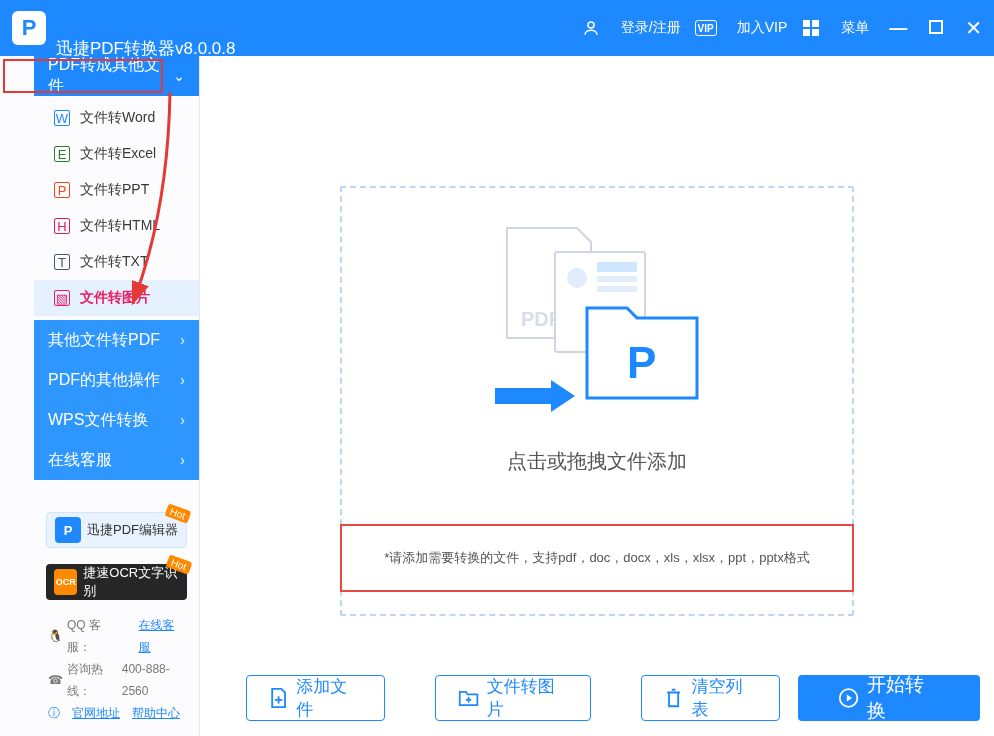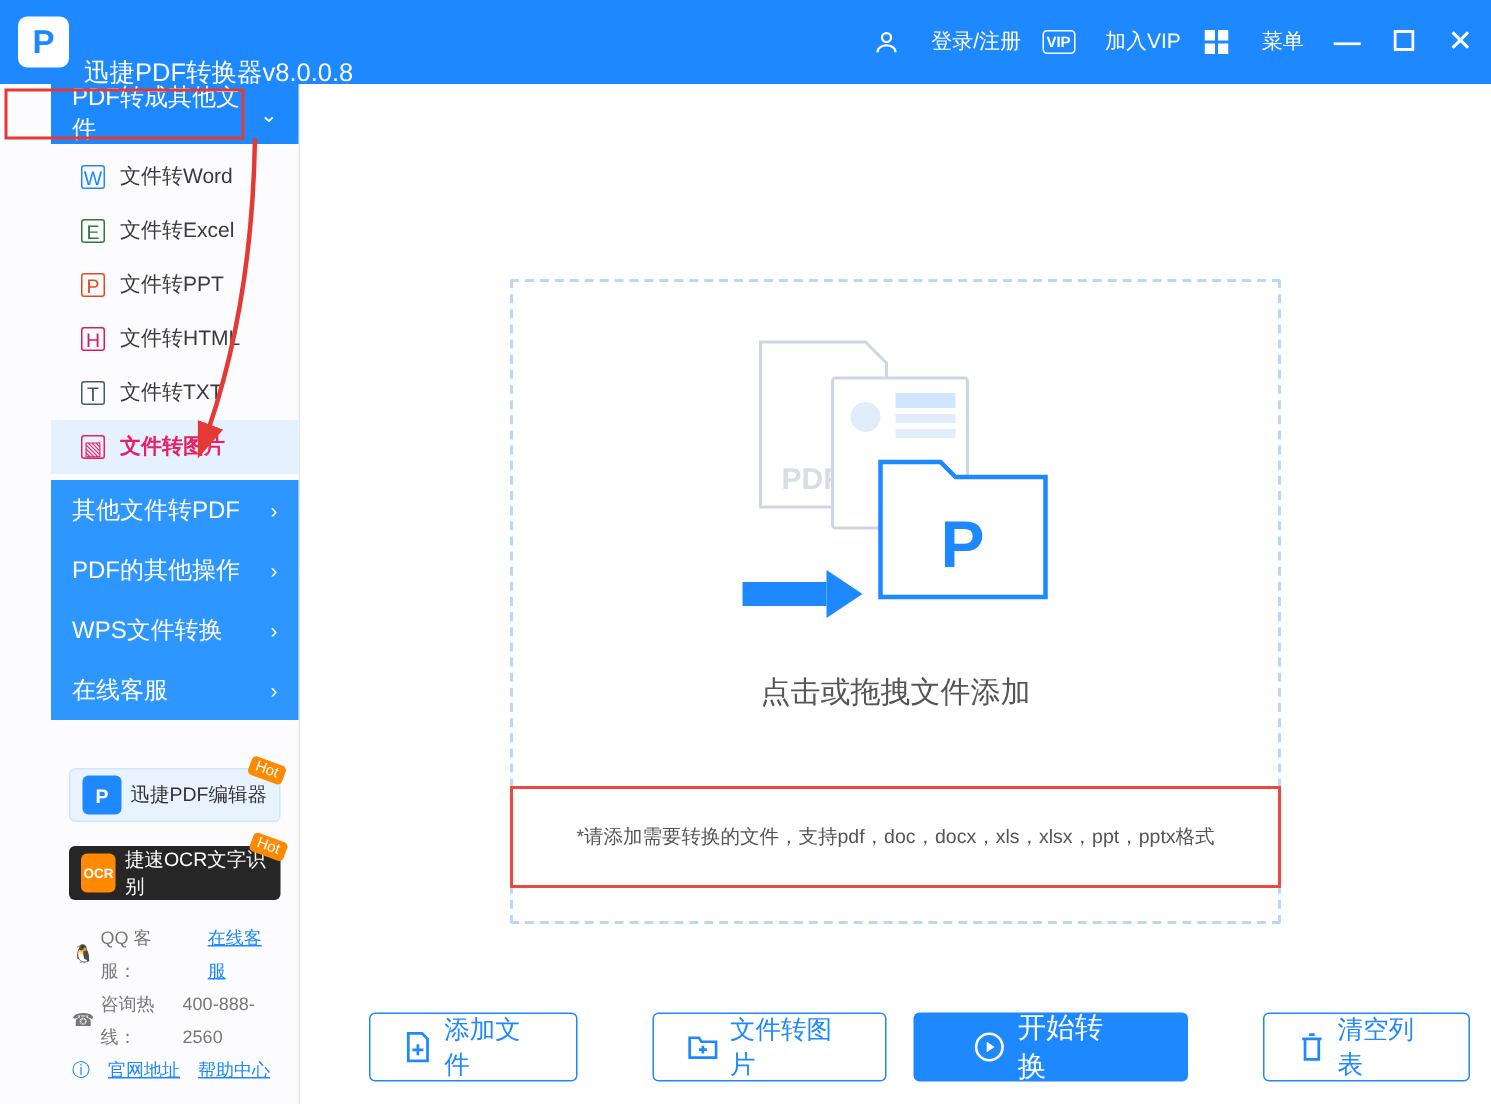--- a/index.html
+++ b/index.html
@@ -225,32 +225,32 @@
           </svg>
         <span>添加文件</span>
       </div>
       <div class="bbtn">
         <svg width="22" height="20" viewBox="0 0 24 20" fill="none" stroke-width="2">
             <path d="M2 3h7l2 3h11v12H2z"></path>
             <path d="M12 9v6M9 12h6"></path>
           </svg>
         <span>文件转图片</span>
       </div>
+      <div class="bbtn">
+        <svg width="20" height="22" viewBox="0 0 20 24" fill="none" stroke-width="2">
+            <path d="M3 6h14M5 6v15h10V6M8 3h4"></path>
+          </svg>
+        <span>清空列表</span>
+      </div>
       <div class="bbtn primary">
         <svg width="22" height="22" viewBox="0 0 24 24" fill="none" stroke-width="2">
             <circle cx="12" cy="12" r="10"></circle>
             <polygon points="10,8 16,12 10,16" fill="#fff" stroke="none"></polygon>
           </svg>
         <span>开始转换</span>
-      </div>
-      <div class="bbtn">
-        <svg width="20" height="22" viewBox="0 0 20 24" fill="none" stroke-width="2">
-            <path d="M3 6h14M5 6v15h10V6M8 3h4"></path>
-          </svg>
-        <span>清空列表</span>
       </div>
     </div>
   </div>
 
   <div class="red-highlight" style="left:3px;top:59px;width:160px;height:34px;"></div>
 
   <svg class="arrow-anno" style="left:120px;top:90px;" width="80" height="230">
     <defs>
       <marker id="ah" markerWidth="10" markerHeight="10" refX="6" refY="3" orient="auto">
         <path d="M0,0 L0,6 L8,3 z" fill="#e53935"></path>

